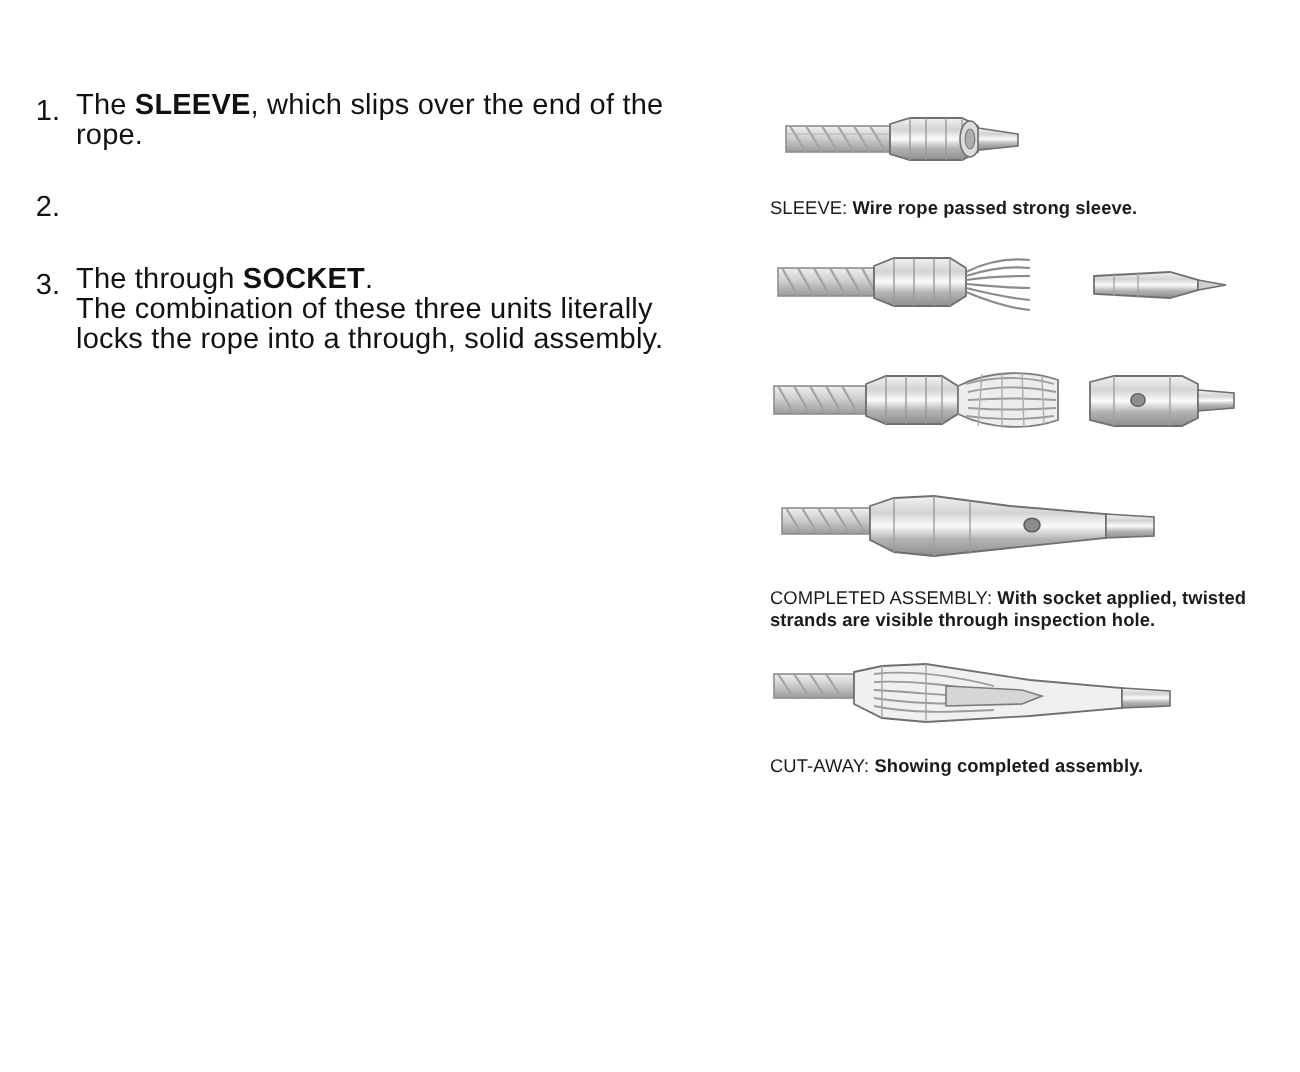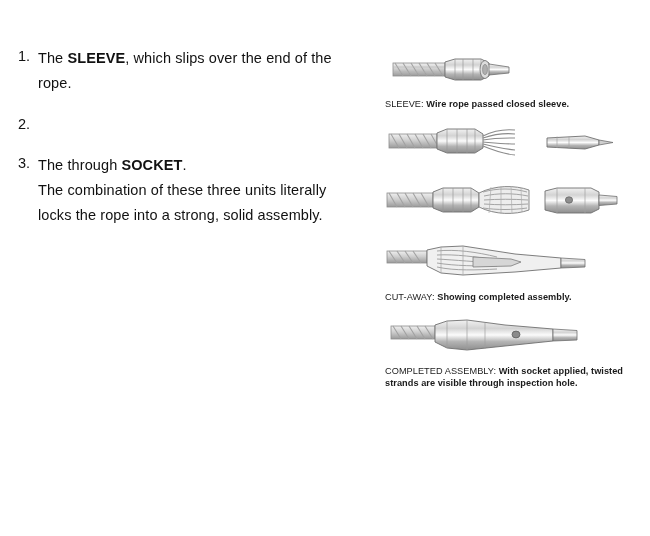--- a/index.html
+++ b/index.html
@@ -37,21 +37,21 @@
     width: 30px;
     text-align: right;
     padding-right: 8px;
     font-size: 14.5px;
     line-height: 21px;
     flex: none;
     color: #111;
   }
   .list-text {
     font-size: 14.5px;
-    line-height: 25px;
+    line-height: 15px;
     color: #111;
     letter-spacing: 0.1px;
   }
   .list-text b {
     font-weight: bold;
   }
 
   
   .fig-col {
     position: absolute;
@@ -97,21 +97,21 @@
 
     <div class="list-item">
       <div class="list-num">2.</div>
     </div>
 
     <div class="list-item">
       <div class="list-num">3.</div>
       <div class="list-text">
         <span>The through </span><b>SOCKET</b><span>.</span><br>
         <span>
-The combination of these three units literally locks the rope into a strong, solid assembly.</span>
+The combination of these three units literally locks the rope into a through, solid assembly.</span>
       </div>
     </div>
 
   </div>
 
   <div class="fig-col">
 
     <div class="figure">
       <svg class="fig-art" width="250" height="44" viewBox="0 0 250 44">
         <defs>
@@ -138,21 +138,21 @@
         <g>
           <path d="M60 10 L70 7 L96 7 L104 11 L104 24 L96 28 L70 28 L60 25 Z" fill="url(#metalV)" stroke="#6f6f6f" stroke-width="0.9"></path>
           <path d="M70 7 L70 28 M78 7 L78 28 M88 7 L88 28 M96 7 L96 28" stroke="#9a9a9a" stroke-width="0.7"></path>
           <ellipse cx="100" cy="17.5" rx="5" ry="9" fill="#dcdcdc" stroke="#6f6f6f" stroke-width="0.8"></ellipse>
           <ellipse cx="100" cy="17.5" rx="2.4" ry="5" fill="#aeaeae" stroke="#7c7c7c" stroke-width="0.6"></ellipse>
         </g>
 
         <path d="M104 12 L124 15 L124 21 L104 23 Z" fill="url(#metalV)" stroke="#6f6f6f" stroke-width="0.8"></path>
       </svg>
       <div class="fig-cap">
-        <span class="cap-lead">SLEEVE:</span><span class="cap-rest"> Wire rope passed closed sleeve.</span>
+        <span class="cap-lead">SLEEVE:</span><span class="cap-rest"> Wire rope passed strong sleeve.</span>
       </div>
     </div>
 
     <div class="figure">
       <svg class="fig-art" width="250" height="48" viewBox="0 0 250 48">
 
         <g>
           <rect x="4" y="13" width="48" height="14" fill="url(#ropeV)" stroke="#8d8d8d" stroke-width="0.8"></rect>
           <path d="M6 13 L14 27 M14 13 L22 27 M22 13 L30 27 M30 13 L38 27 M38 13 L46 27 M46 13 L52 24" stroke="#a2a2a2" stroke-width="1.1" fill="none"></path>
         </g>
@@ -201,20 +201,38 @@
         <g>
           <path d="M160 12 L172 9 L206 9 L214 13 L214 30 L206 34 L172 34 L160 31 Z" fill="url(#metalV)" stroke="#6f6f6f" stroke-width="0.9"></path>
           <ellipse cx="184" cy="21" rx="3.6" ry="3.2" fill="#8e8e8e" stroke="#5f5f5f" stroke-width="0.7"></ellipse>
           <path d="M214 16 L232 17.5 L232 25 L214 26.5 Z" fill="url(#metalV)" stroke="#6f6f6f" stroke-width="0.8"></path>
           <path d="M172 9 L172 34 M200 9 L200 34" stroke="#a0a0a0" stroke-width="0.7"></path>
         </g>
       </svg>
     </div>
 
     <div class="figure">
+      <svg class="fig-art" width="250" height="50" viewBox="0 0 250 50">
+
+        <rect x="6" y="13" width="44" height="13" fill="url(#ropeV)" stroke="#8d8d8d" stroke-width="0.8"></rect>
+        <path d="M8 13 L16 26 M16 13 L24 26 M24 13 L32 26 M32 13 L40 26 M40 13 L48 26" stroke="#a2a2a2" stroke-width="1.1" fill="none"></path>
+
+        <path d="M50 12 L62 8 L82 7 L120 12 L168 16 L168 28 L120 33 L82 37 L62 35 L50 29 Z" fill="url(#metalV)" stroke="#6f6f6f" stroke-width="0.9"></path>
+        <path d="M62 8 L62 35 M82 7 L82 37 M100 9.5 L100 36" stroke="#9e9e9e" stroke-width="0.7" fill="none"></path>
+
+        <ellipse cx="131" cy="21.5" rx="4" ry="3.4" fill="#8b8b8b" stroke="#5d5d5d" stroke-width="0.8"></ellipse>
+
+        <path d="M168 16 L192 17.5 L192 27 L168 28 Z" fill="url(#metalV)" stroke="#6f6f6f" stroke-width="0.8"></path>
+      </svg>
+      <div class="fig-cap">
+        <span class="cap-lead">COMPLETED ASSEMBLY:</span><span class="cap-rest"> With socket applied, twisted strands are visible through inspection hole.</span>
+      </div>
+    </div>
+
+    <div class="figure">
       <svg class="fig-art" width="250" height="48" viewBox="0 0 250 48">
 
         <rect x="2" y="10" width="40" height="12" fill="url(#ropeV)" stroke="#8d8d8d" stroke-width="0.8"></rect>
         <path d="M4 10 L12 22 M12 10 L20 22 M20 10 L28 22 M28 10 L36 22" stroke="#a2a2a2" stroke-width="1.1" fill="none"></path>
 
         <path d="M42 9 L56 6 L78 5 L130 13 L176 17 L176 27 L130 31 L78 34 L56 32 L42 25 Z" fill="#f0f0f0" stroke="#6f6f6f" stroke-width="0.9"></path>
 
         <g stroke="#9b9b9b" stroke-width="0.9" fill="none">
           <path d="M52 10 C70 8 92 11 112 16"></path>
           <path d="M52 14 C70 13 92 16 112 19"></path>
@@ -225,32 +243,14 @@
         <path d="M88 16 L126 18 L136 21 L126 25 L88 26 Z" fill="#d6d6d6" stroke="#7b7b7b" stroke-width="0.8"></path>
         <path d="M56 6 L56 32 M78 5 L78 34" stroke="#a4a4a4" stroke-width="0.7" fill="none"></path>
 
         <path d="M176 17 L200 18.5 L200 26 L176 27 Z" fill="url(#metalV)" stroke="#6f6f6f" stroke-width="0.8"></path>
       </svg>
       <div class="fig-cap">
         <span class="cap-lead">CUT-AWAY:</span><span class="cap-rest"> Showing completed assembly.</span>
       </div>
     </div>
 
-    <div class="figure">
-      <svg class="fig-art" width="250" height="50" viewBox="0 0 250 50">
-
-        <rect x="6" y="13" width="44" height="13" fill="url(#ropeV)" stroke="#8d8d8d" stroke-width="0.8"></rect>
-        <path d="M8 13 L16 26 M16 13 L24 26 M24 13 L32 26 M32 13 L40 26 M40 13 L48 26" stroke="#a2a2a2" stroke-width="1.1" fill="none"></path>
-
-        <path d="M50 12 L62 8 L82 7 L120 12 L168 16 L168 28 L120 33 L82 37 L62 35 L50 29 Z" fill="url(#metalV)" stroke="#6f6f6f" stroke-width="0.9"></path>
-        <path d="M62 8 L62 35 M82 7 L82 37 M100 9.5 L100 36" stroke="#9e9e9e" stroke-width="0.7" fill="none"></path>
-
-        <ellipse cx="131" cy="21.5" rx="4" ry="3.4" fill="#8b8b8b" stroke="#5d5d5d" stroke-width="0.8"></ellipse>
-
-        <path d="M168 16 L192 17.5 L192 27 L168 28 Z" fill="url(#metalV)" stroke="#6f6f6f" stroke-width="0.8"></path>
-      </svg>
-      <div class="fig-cap">
-        <span class="cap-lead">COMPLETED ASSEMBLY:</span><span class="cap-rest"> With socket applied, twisted strands are visible through inspection hole.</span>
-      </div>
-    </div>
-
   </div>
 </div>
 
 </body></html>

